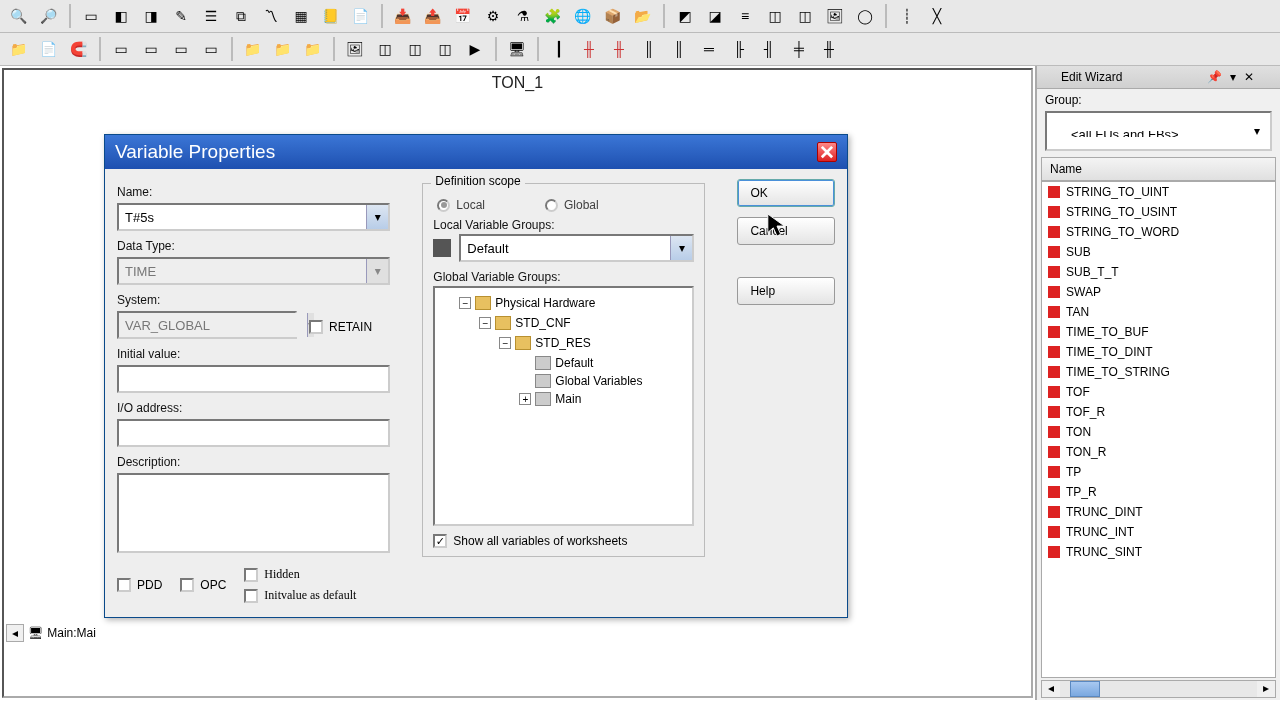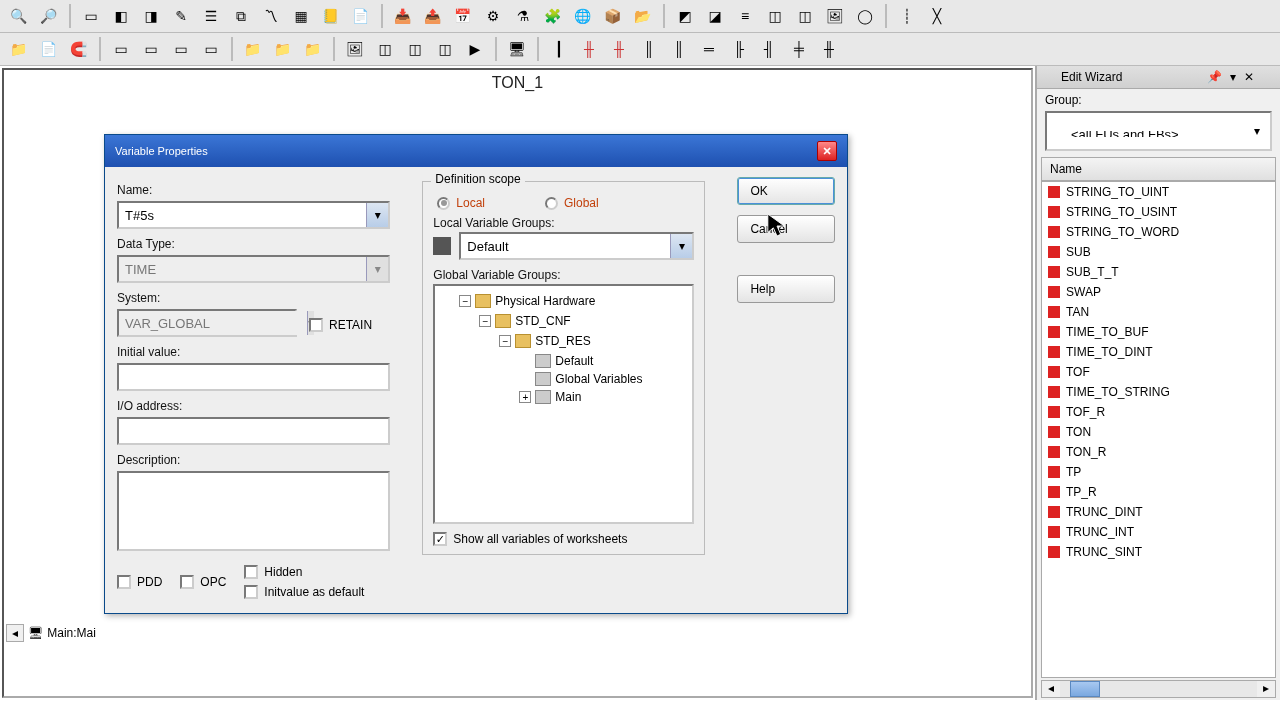--- a/index.html
+++ b/index.html
@@ -126,21 +126,21 @@
   top: 134px;
   width: 744px;
   background: #eee;
   border: 1px solid #0a4a8a;
   box-shadow: 2px 2px 6px rgba(0,0,0,0.3);
 }
 .dlg-title {
   background: linear-gradient(#3b76d6,#1e50b0);
   color: #fff;
   padding: 6px 10px;
-  font-size: 11px;
+  font-size: 19px;
   display: flex;
   justify-content: space-between;
   align-items: center;
 }
 .dlg-close {
   width: 20px; height: 20px;
   background: linear-gradient(#f88,#d22);
   border: 1px solid #a00;
   color: #fff;
   display: flex;
@@ -206,21 +206,21 @@
   top: -10px;
   left: 8px;
   background: #eee;
   padding: 0 4px;
   text-align: right;
 }
 .radio-row { display: flex; gap: 60px; margin: 4px 4px 6px; }
 .radio { display: flex; align-items: center; gap: 6px; }
 .radio .dot { width: 13px; height: 13px; border: 2px inset #ccc; border-radius: 50%; background: #fff; display: inline-flex; align-items: center; justify-content: center; }
 .radio .dot.on::after { content:""; width:6px; height:6px; background:#999; border-radius:50%; }
-.radio.dis { color: #c2410c; }
+.radio.dis { color: #404040; }
 .lv-row { display: flex; align-items: center; gap: 8px; margin-bottom: 8px; }
 .disk-ic { width: 18px; height: 18px; background: #555; display: inline-block; }
 .tree-box {
   border: 2px inset #ccc;
   background: #fff;
   height: 240px;
   padding: 6px 4px;
   overflow: auto;
 }
 .tree ul { list-style: none; padding-left: 20px; }
@@ -241,21 +241,21 @@
 .btn {
   border: 1px solid #999;
   background: linear-gradient(#fff,#e4e4e4);
   padding: 6px 12px;
   cursor: pointer;
   border-radius: 3px;
   font-size: 12px;
 }
 .btn.focused { border: 1px solid #6aa; box-shadow: inset 0 0 0 1px #4a90d9; }
 .bottom-row { display: flex; gap: 18px; align-items: center; }
-.bottom-col { display: flex; flex-direction: column; gap: 2px; }
+.bottom-col { display: flex; flex-direction: column; gap: 2px; font-family: Liberation Serif, serif; }
 
 .nav-btm {
   position: absolute;
   left: 6px;
   bottom: 78px;
   display: flex;
   align-items: center;
   gap: 4px;
 }
 .nav-btm .arrowbtn { width: 18px; height: 18px; border: 1px solid #aaa; background: #f0f0f0; display: inline-flex; align-items: center; justify-content: center; cursor: pointer; }
@@ -393,25 +393,25 @@
         <div class="ew-row">
           <span class="ew-ic"></span>
           <span>TIME_TO_BUF</span>
         </div>
         <div class="ew-row">
           <span class="ew-ic"></span>
           <span>TIME_TO_DINT</span>
         </div>
         <div class="ew-row">
           <span class="ew-ic"></span>
+          <span>TIME_TO_STRING</span>
+        </div>
+        <div class="ew-row">
+          <span class="ew-ic"></span>
           <span>TOF</span>
-        </div>
-        <div class="ew-row">
-          <span class="ew-ic"></span>
-          <span>TIME_TO_STRING</span>
         </div>
         <div class="ew-row">
           <span class="ew-ic"></span>
           <span>TOF_R</span>
         </div>
         <div class="ew-row">
           <span class="ew-ic"></span>
           <span>TON</span>
         </div>
         <div class="ew-row">

